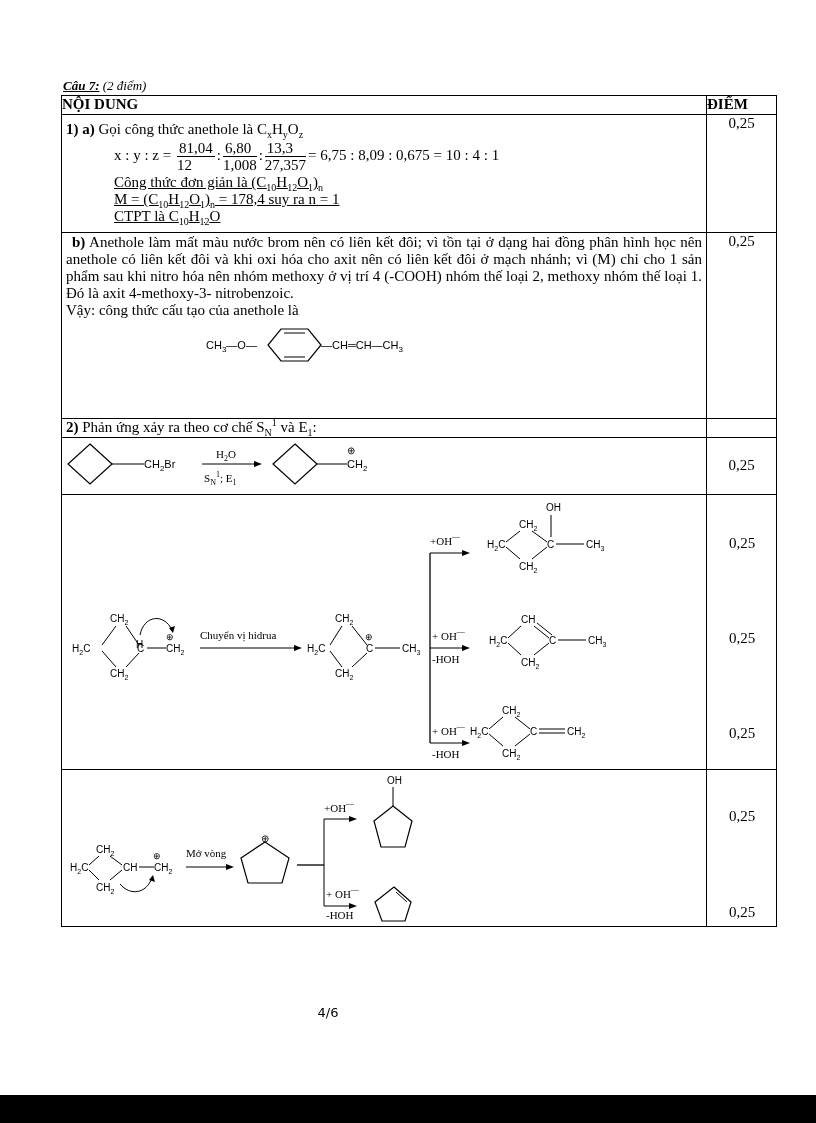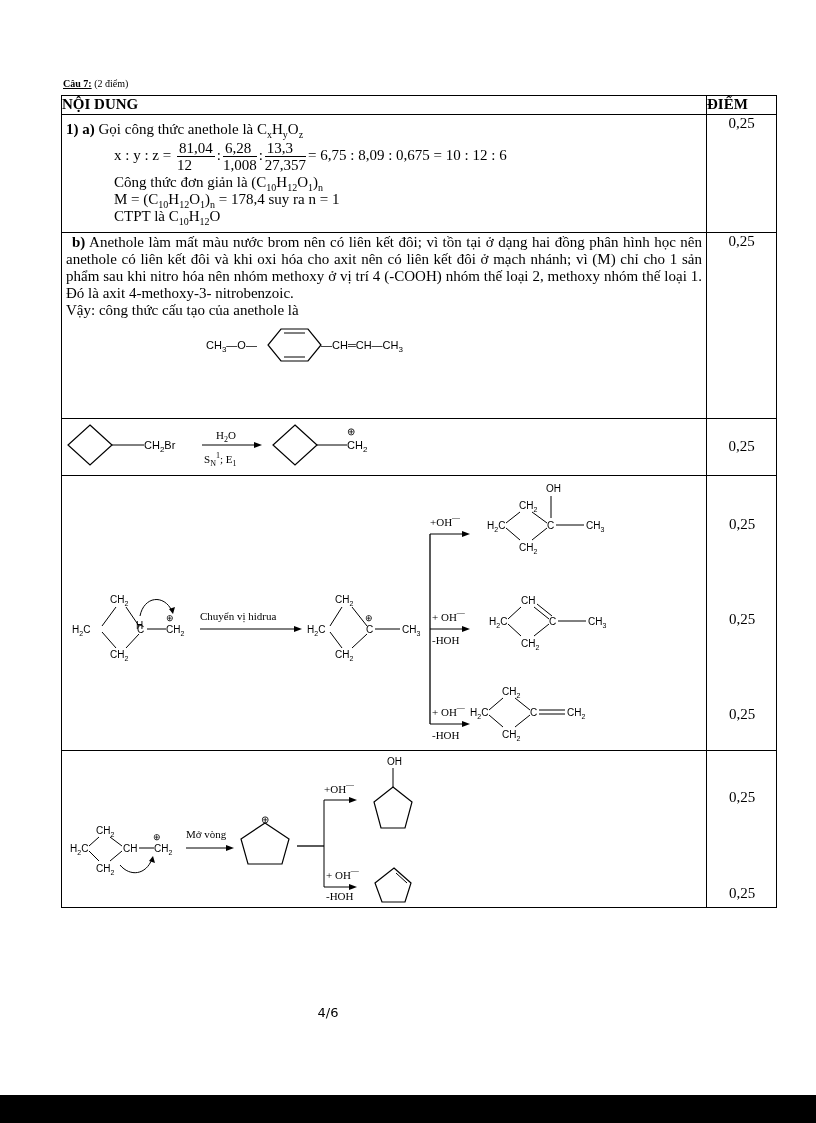--- a/index.html
+++ b/index.html
@@ -1,28 +1,28 @@
 <!DOCTYPE html>
 <html><head>
 <meta charset="utf-8">
 <style>
   html, body { margin:0; padding:0; }
   body { width:816px; height:1123px; background:#ffffff; position:relative; overflow:hidden;
          font-family:"Liberation Serif", serif; color:#000; }
   .abs { position:absolute; }
-  .q-title { left:63px; top:78px; font-size:10px; }
+  .q-title { left:63px; top:78px; font-size:13px;font-style:italic; }
   .q-title .lbl { font-weight:bold; text-decoration:underline; }
   table.grid { position:absolute; left:61px; top:95px; width:715px; border-collapse:collapse; table-layout:fixed; }
   table.grid td, table.grid th { border:1px solid #000; padding:0 4px; vertical-align:top; font-size:15px; line-height:17px; }
   table.grid th { font-weight:bold; text-align:left; height:18px; padding:0; }
   col.c1 { width:645px; } col.c2 { width:70px; }
   td.score { text-align:center; vertical-align:bottom; padding:0 0 1px 0 !important; }
   td.score.mid { vertical-align:middle; }
   sub, sup { font-size:10px; line-height:0; }
-  .indent { padding-left:48px; }
+  .indent { padding-left:48px;text-decoration:underline; }
   .frac { display:inline-flex; flex-direction:column; vertical-align:middle; margin:0 2px; }
   .frac .num { border-bottom:1px solid #000; padding:0 2px; line-height:16px; }
   .frac .den { line-height:16px; }
   .just { text-align:justify; text-indent:6px; }
   svg text { font-family:"Liberation Sans", sans-serif; }
   .serif-t { font-family:"Liberation Serif", serif !important; }
   .page-num { left:0; width:656px; top:1005px; text-align:center; font-family:"DejaVu Sans", sans-serif; font-size:13px; }
   .blackbar { left:0; top:1095px; width:816px; height:28px; background:#000; }
 </style>
 </head>
@@ -45,26 +45,26 @@
 
   <tr style="height:118px">
     <td>
       <div style="margin-top:6px"><b>1) a)</b> <span>Gọi công thức anethole là C<sub>x</sub>H<sub>y</sub>O<sub>z</sub></span></div>
       <div style="padding-left:48px; margin:2px 0 1px 0">
         <span>x : y : z =</span>
         <span class="frac">
               <span class="num">81,04</span>
               <span class="den">12</span>
             </span>:<span class="frac">
-              <span class="num">6,28</span>
+              <span class="num">6,80</span>
               <span class="den">1,008</span>
             </span>:<span class="frac">
               <span class="num">13,3</span>
               <span class="den">27,357</span>
-            </span><span>= 6,75 : 8,09 : 0,675 = 10 : 12 : 6</span>
+            </span><span>= 6,75 : 8,09 : 0,675 = 10 : 4 : 1</span>
       </div>
       <div class="indent">Công thức đơn giản là (C<sub>10</sub>H<sub>12</sub>O<sub>1</sub>)<sub>n</sub></div>
       <div class="indent">M = (C<sub>10</sub>H<sub>12</sub>O<sub>1</sub>)<sub>n</sub><span> = 178,4 suy ra n = 1</span></div>
       <div class="indent">CTPT là C<sub>10</sub>H<sub>12</sub>O</div>
     </td>
     <td class="score" style="padding-bottom:8px !important">0,25</td>
   </tr>
 
   <tr style="height:186px">
     <td>
@@ -74,20 +74,24 @@
         <text x="0" y="30" font-size="11">CH<tspan font-size="8" dy="3">3</tspan><tspan dy="-3">—O—</tspan></text>
         <polygon points="75,10 102,10 115,26 102,42 75,42 62,26" fill="none" stroke="#000" stroke-width="1.2"></polygon>
         <line x1="78" y1="14" x2="99" y2="14" stroke="#000"></line>
         <line x1="78" y1="38" x2="99" y2="38" stroke="#000"></line>
         <text x="115" y="30" font-size="11">—CH═CH—CH<tspan font-size="8" dy="3">3</tspan></text>
       </svg>
     </td>
     <td class="score">0,25</td>
   </tr>
 
+  <tr style="height:19px">
+    <td><b>2)</b> Phản ứng xảy ra theo cơ chế S<sub>N</sub><sup>1</sup> và E<sub>1</sub>:</td>
+    <td></td>
+  </tr>
 
   <tr style="height:52px">
     <td style="padding:0">
       <svg width="640" height="52">
         <polygon points="28,6 50,26 28,46 6,26" fill="none" stroke="#000" stroke-width="1.2"></polygon>
         <line x1="50" y1="26" x2="82" y2="26" stroke="#000"></line>
         <text x="82" y="30" font-size="11">CH<tspan font-size="8" dy="3">2</tspan><tspan dy="-3">Br</tspan></text>
         <line x1="140" y1="26" x2="192" y2="26" stroke="#000"></line>
         <polygon points="192,23 200,26 192,29" fill="#000"></polygon>
         <text x="154" y="20" font-size="11" class="serif-t">H<tspan font-size="8" dy="3">2</tspan><tspan dy="-3">O</tspan></text>

